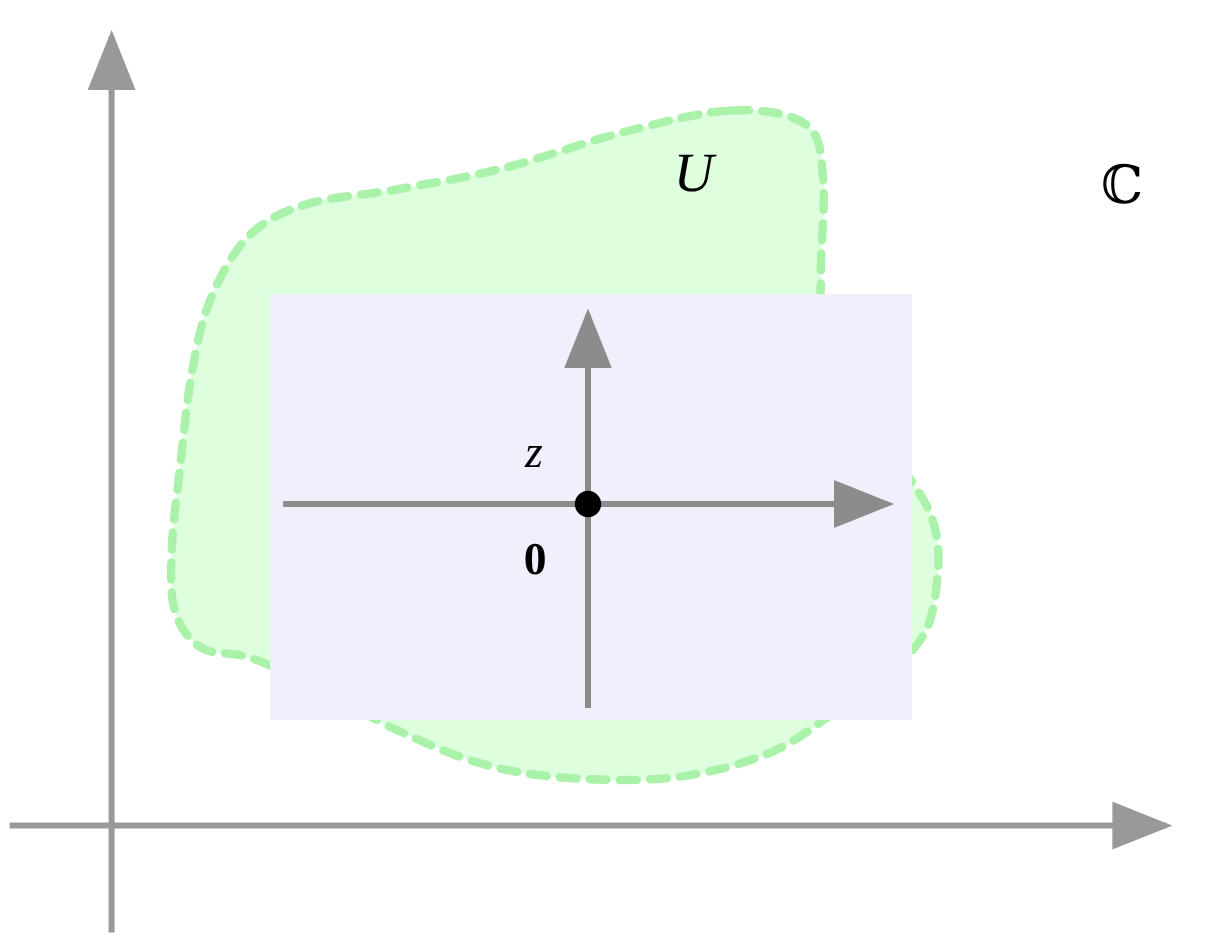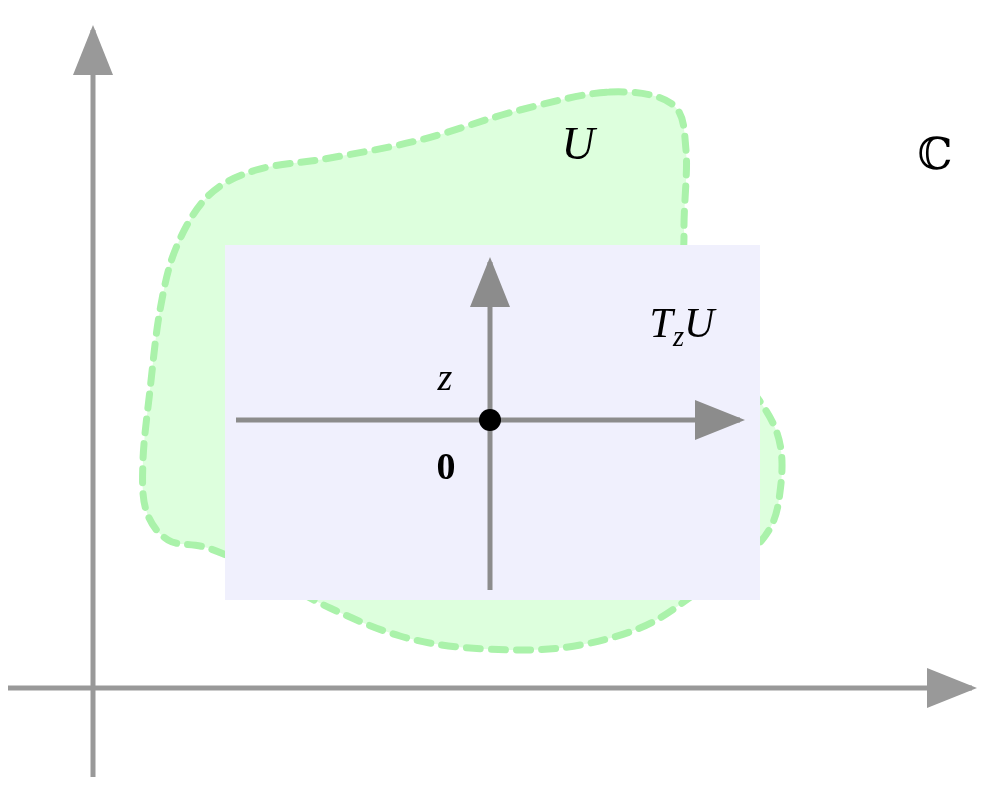--- a/index.html
+++ b/index.html
@@ -108,19 +108,18 @@
 
     <line id="tangent-haxis" x1="236" y1="420" x2="740" y2="420" stroke="#8c8c8c" stroke-width="5" marker-end="url(#arrow-gray-inner)"></line>
 
     <circle id="base-point" cx="490" cy="420" r="11" fill="#000000"></circle>
   </svg>
 
   <div class="math-label" id="label-U">U</div>
 
   <div class="math-label" id="label-C">ℂ</div>
 
-  <div class="math-label" id="label-TzU"><span>T</span><span class="sub">z</span><span>U</span></div>
 
   <div class="math-label" id="label-z">z</div>
 
   <div class="math-label" id="label-zero">0</div>
 
 </div>
 
 </body></html>

